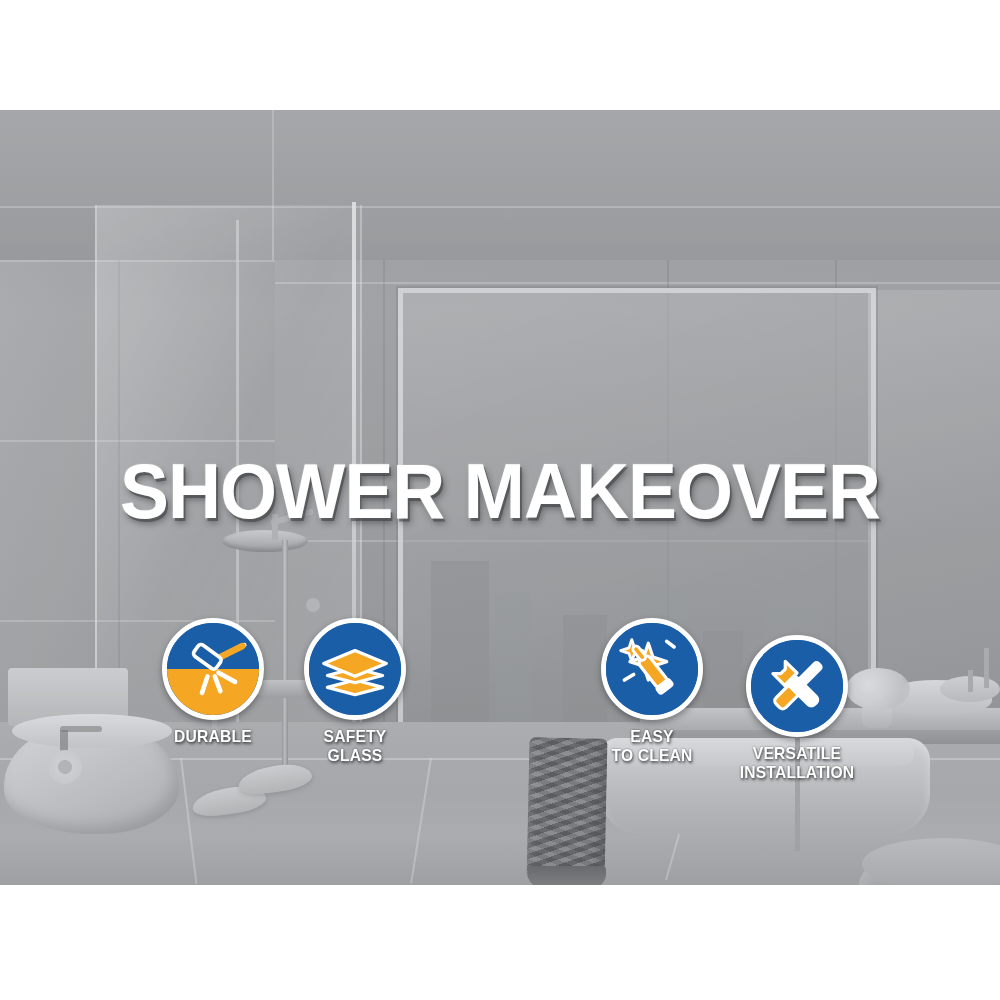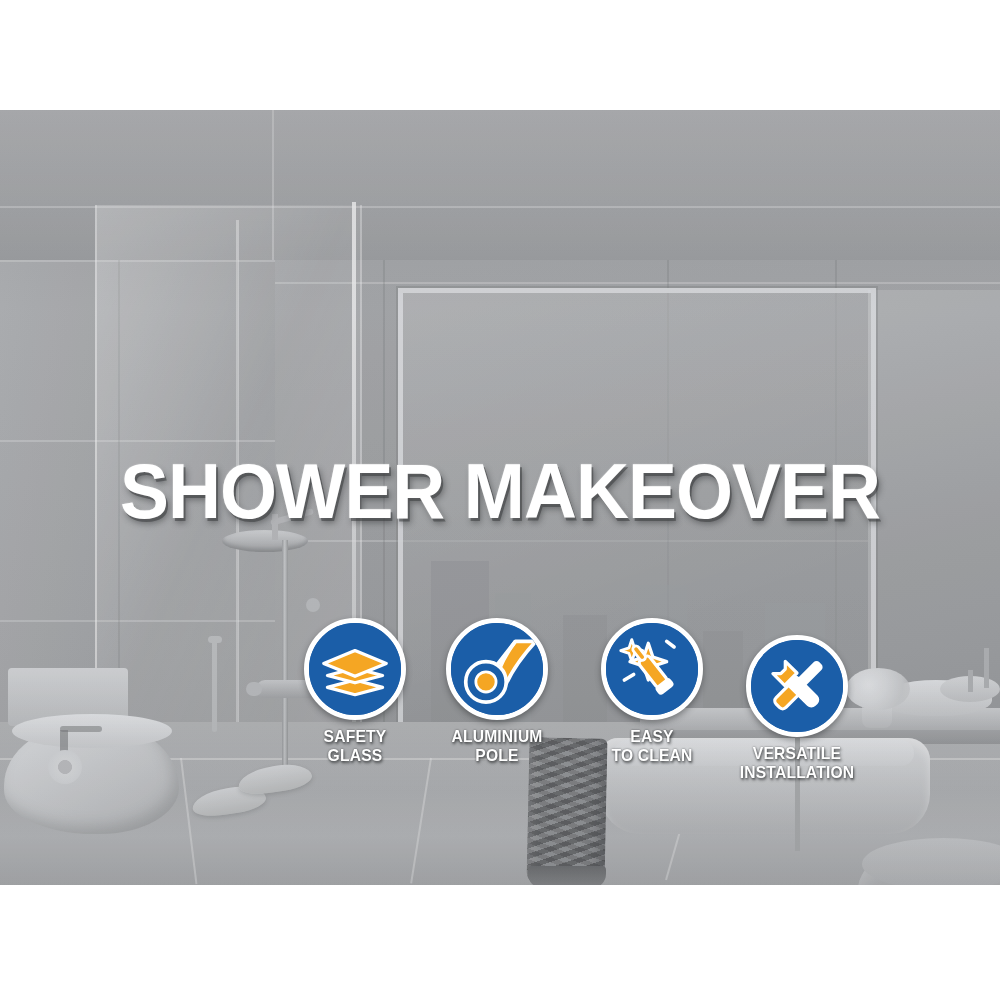--- a/index.html
+++ b/index.html
@@ -288,53 +288,61 @@
     <div class="lyr towelFold"></div>
 
     <div class="lyr desat"></div>
     <div class="lyr grade"></div>
   </div>
 
   <div id="headline">SHOWER MAKEOVER</div>
 
   <div id="features">
 
+    <div class="feat" style="left:138px;top:0;">
+      <div class="badge">
+        <svg viewBox="0 0 100 100" aria-hidden="true">
+          <rect x="0" y="0" width="100" height="50" fill="#1b5ea8"></rect>
+          <rect x="0" y="50" width="100" height="50" fill="#f5a623"></rect>
+          <g stroke="#ffffff" stroke-width="5" stroke-linecap="round" fill="none">
+            <line x1="46" y1="44" x2="84" y2="24"></line>
+          </g>
+          <line x1="48" y1="42" x2="82" y2="25" stroke="#f5a623" stroke-width="7" stroke-linecap="round"></line>
+          <g transform="rotate(36 40 42)">
+            <rect x="25" y="28" width="30" height="15" rx="4" fill="#1b5ea8" stroke="#ffffff" stroke-width="4"></rect>
+          </g>
+          <g stroke="#ffffff" stroke-width="5" stroke-linecap="round">
+            <line x1="44" y1="58" x2="38" y2="76"></line>
+            <line x1="52" y1="58" x2="58" y2="74"></line>
+            <line x1="56" y1="54" x2="74" y2="64"></line>
+          </g>
+        </svg>
+      </div>
+      <div class="lbl">
+        <span>DURABLE</span>
+      </div>
+    </div>
 
     <div class="feat" style="left:280px;top:0;">
       <div class="badge">
         <svg viewBox="0 0 100 100" aria-hidden="true">
           <rect x="0" y="0" width="100" height="100" fill="#1b5ea8"></rect>
           <g stroke="#ffffff" stroke-width="3.5" stroke-linejoin="round">
             <polygon points="50,62 20,70 50,78 80,70" fill="#f5a623"></polygon>
             <polygon points="50,49 20,57 50,65 80,57" fill="#f5a623"></polygon>
             <polygon points="50,30 16,44 50,58 84,44" fill="#f5a623"></polygon>
           </g>
         </svg>
       </div>
       <div class="lbl">
         <span>SAFETY</span><br>
         <span>GLASS</span>
       </div>
     </div>
 
-    <div class="feat" style="left:422px;top:0;">
-      <div class="badge">
-        <svg viewBox="0 0 100 100" aria-hidden="true">
-          <rect x="0" y="0" width="100" height="100" fill="#1b5ea8"></rect>
-          <path d="M34 66 L70 20 L92 20 Q70 44 60 66 Z" fill="#f5a623" stroke="#ffffff" stroke-width="4" stroke-linejoin="round"></path>
-          <path d="M70 20 Q52 44 48 66" fill="none" stroke="#ffffff" stroke-width="4"></path>
-          <circle cx="38" cy="64" r="22" fill="#1b5ea8" stroke="#ffffff" stroke-width="4"></circle>
-          <circle cx="38" cy="64" r="11" fill="#f5a623" stroke="#ffffff" stroke-width="3"></circle>
-        </svg>
-      </div>
-      <div class="lbl">
-        <span>ALUMINIUM</span><br>
-        <span>POLE</span>
-      </div>
-    </div>
 
     <div class="feat" style="left:577px;top:0;">
       <div class="badge">
         <svg viewBox="0 0 100 100" aria-hidden="true">
           <rect x="0" y="0" width="100" height="100" fill="#1b5ea8"></rect>
           <path d="M46 22 L51 37 L66 42 L51 47 L46 62 L41 47 L26 42 L41 37 Z" fill="#f5a623" stroke="#ffffff" stroke-width="3.5" stroke-linejoin="round"></path>
           <path d="M28 18 L31 27 L40 30 L31 33 L28 42 L25 33 L16 30 L25 27 Z" fill="#f5a623" stroke="#ffffff" stroke-width="3" stroke-linejoin="round"></path>
           <g stroke="#ffffff" stroke-width="4" stroke-linecap="round">
             <line x1="20" y1="62" x2="30" y2="56"></line>
             <line x1="66" y1="20" x2="74" y2="26"></line>

